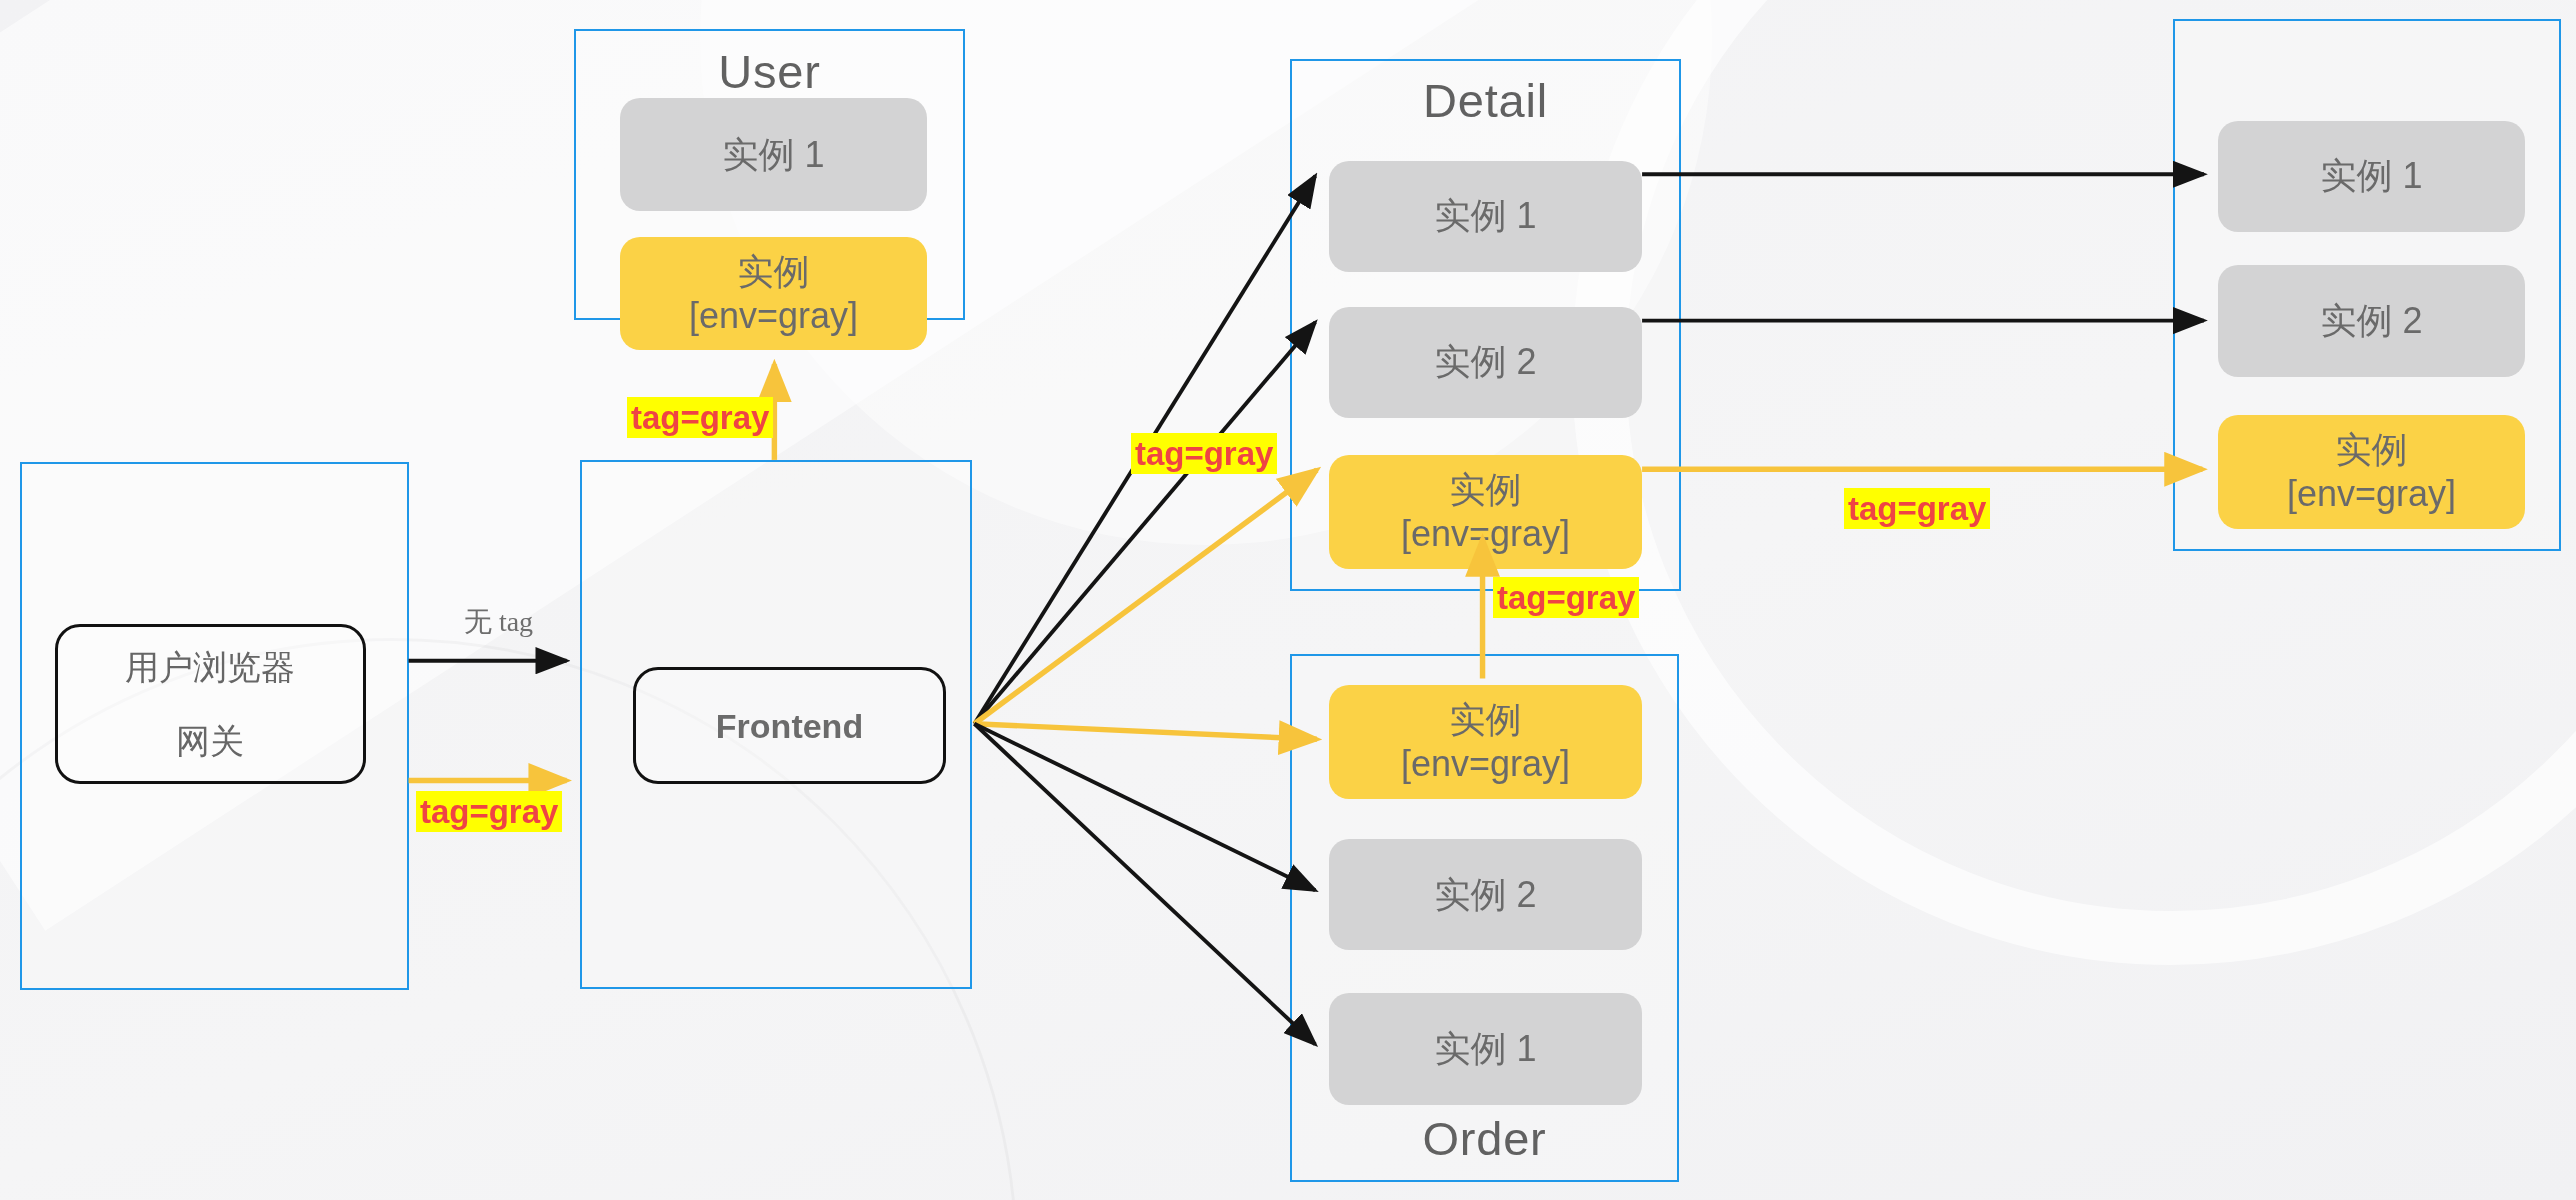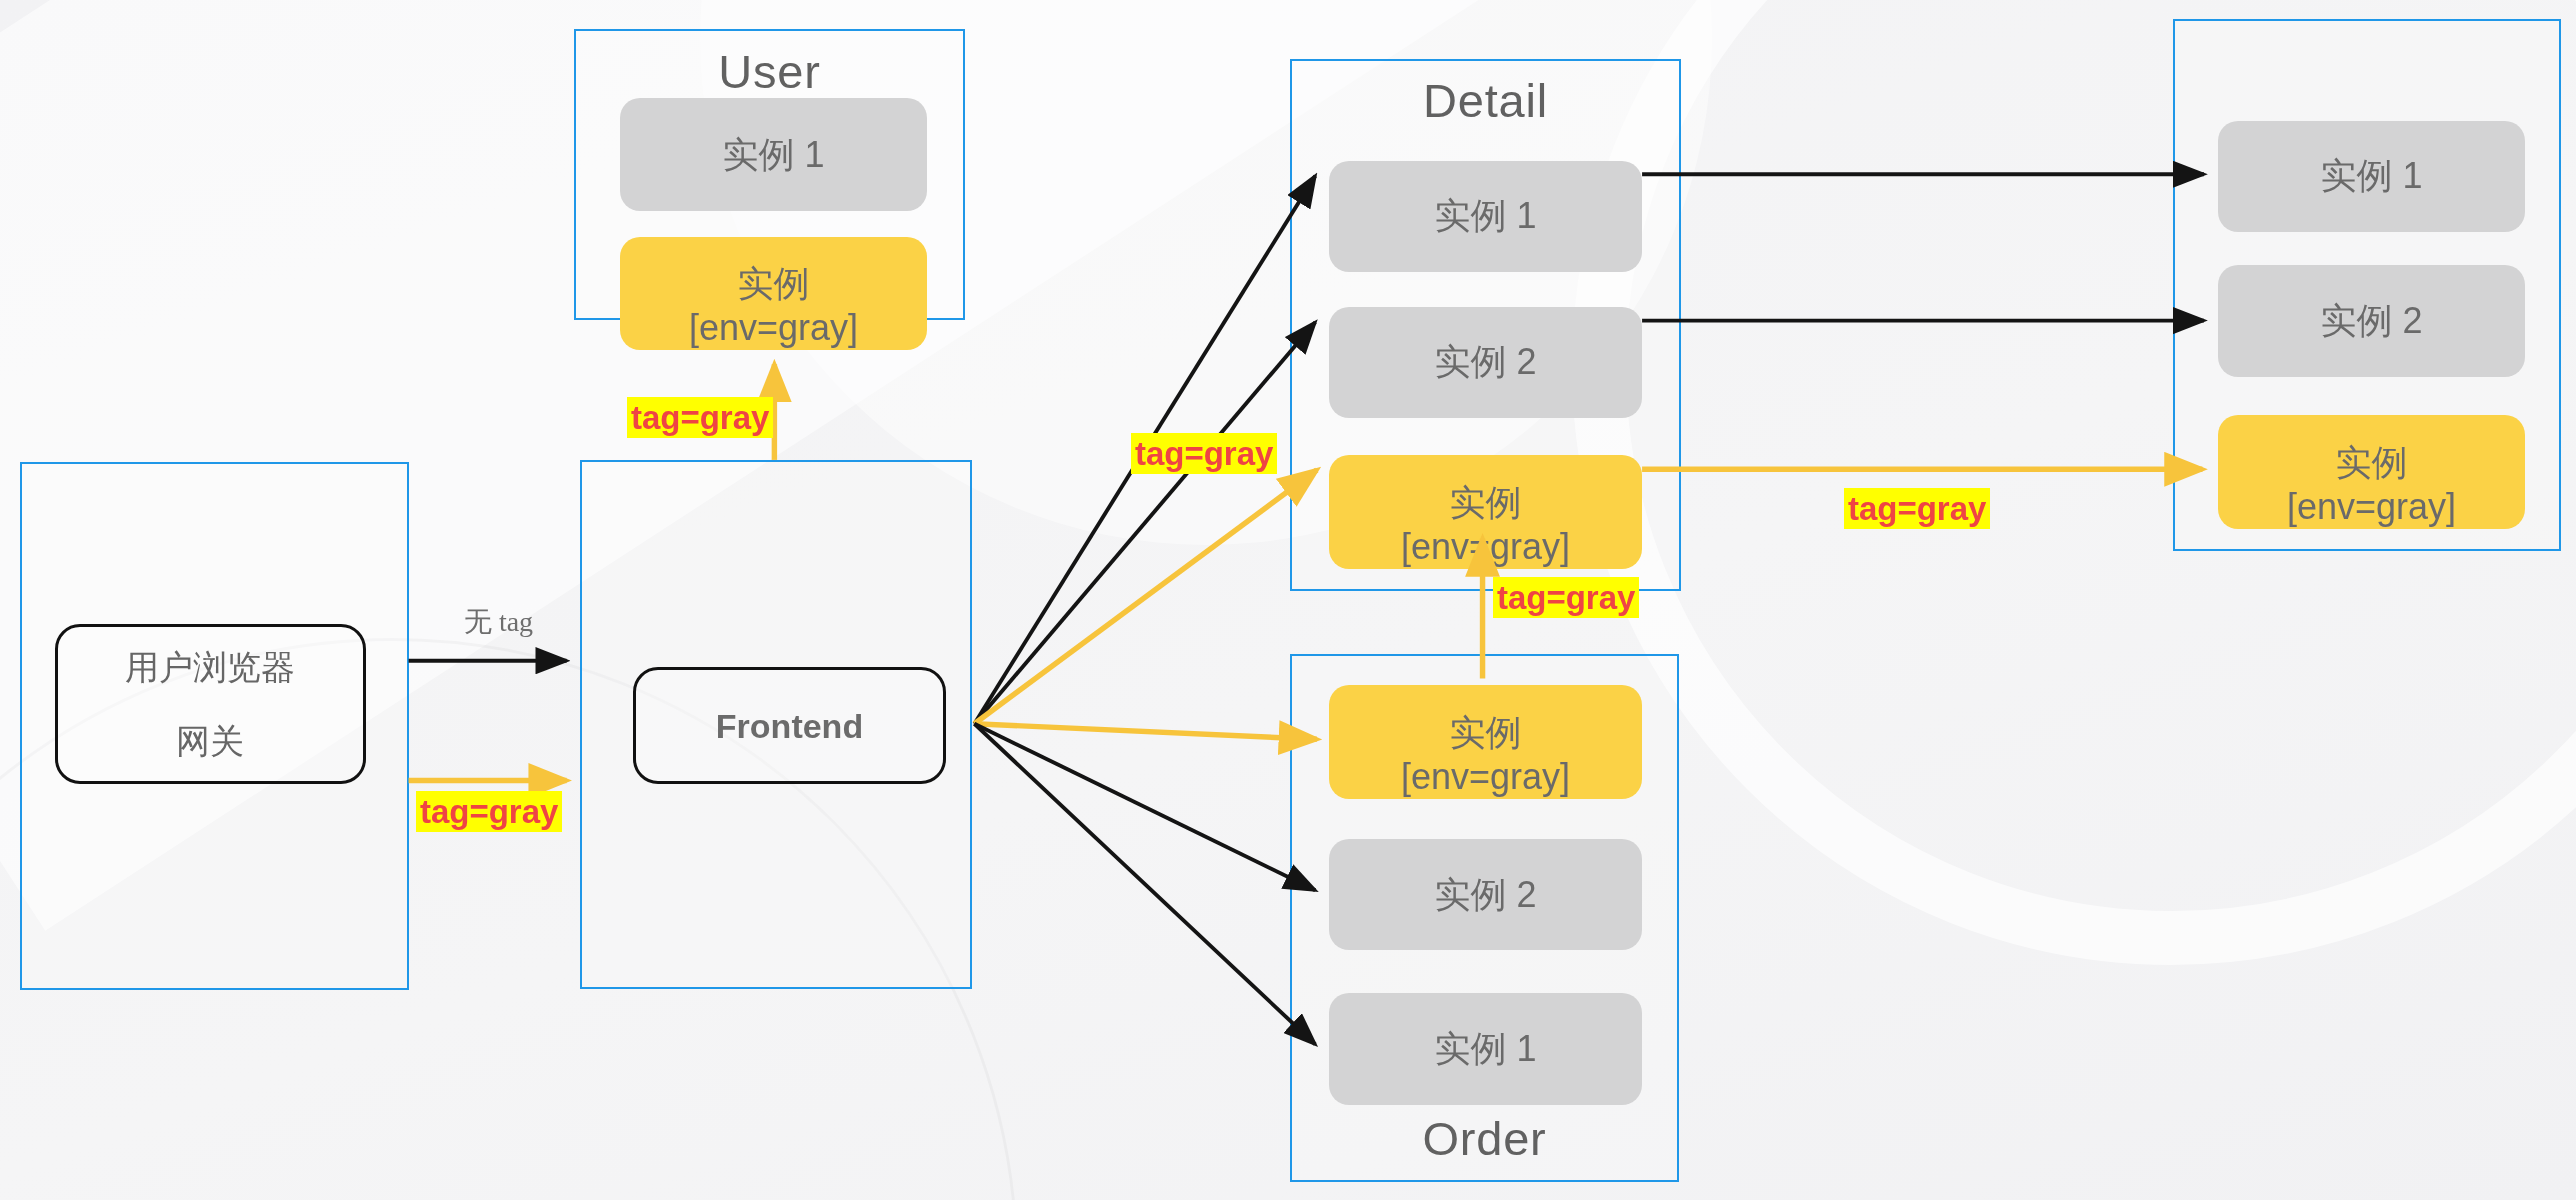--- a/index.html
+++ b/index.html
@@ -47,21 +47,21 @@
   }
   .ptitle.bottom{top:auto;bottom:14px;}
   
   .inst{
     position:absolute;
     background:#d3d3d4;
     border-radius:20px;
     display:flex;flex-direction:column;align-items:center;justify-content:center;
     font-size:36px;color:#6a6a6a;line-height:44px;text-align:center;
   }
-  .inst.yellow{background:#fbd246;justify-content:flex-end;}
+  .inst.yellow{background:#fbd246;}
   .inst .sub:empty{display:none;}
   
   .node{
     position:absolute;
     border:3.9px solid #111;
     border-radius:25px;
     background:rgba(255,255,255,0.25);
     display:flex;flex-direction:column;align-items:center;justify-content:center;
     row-gap:40px;
     font-size:34px;color:#666;line-height:1;

